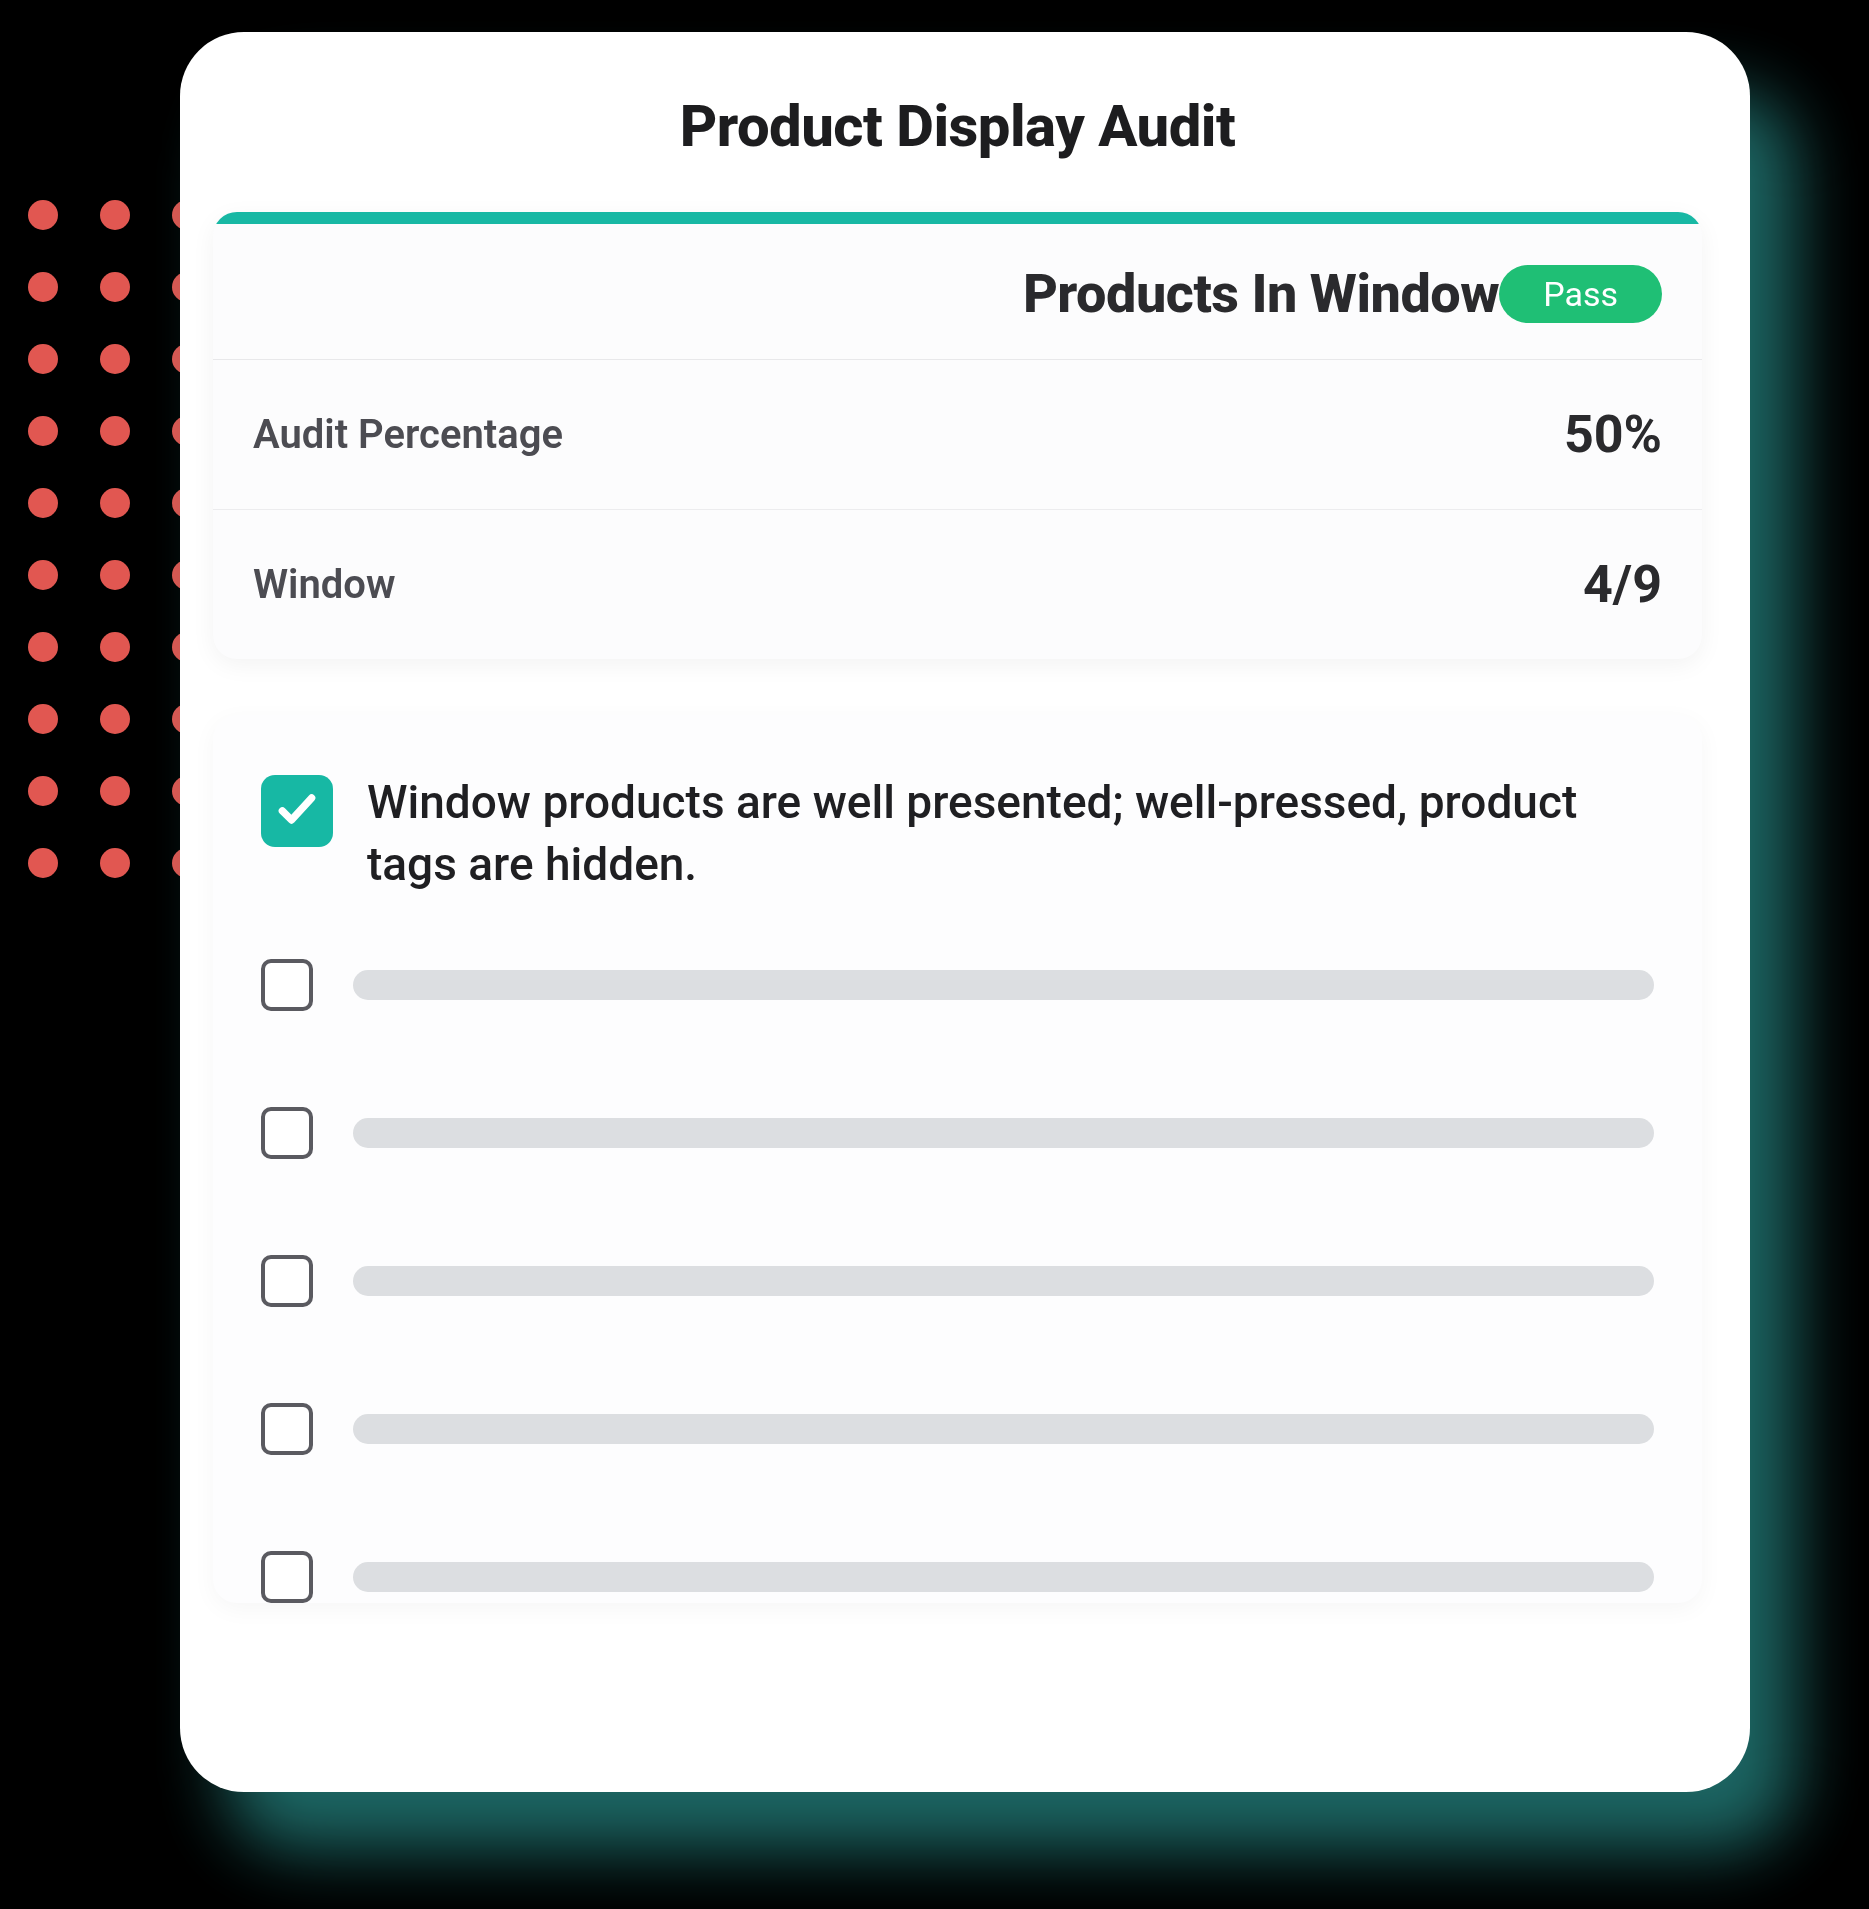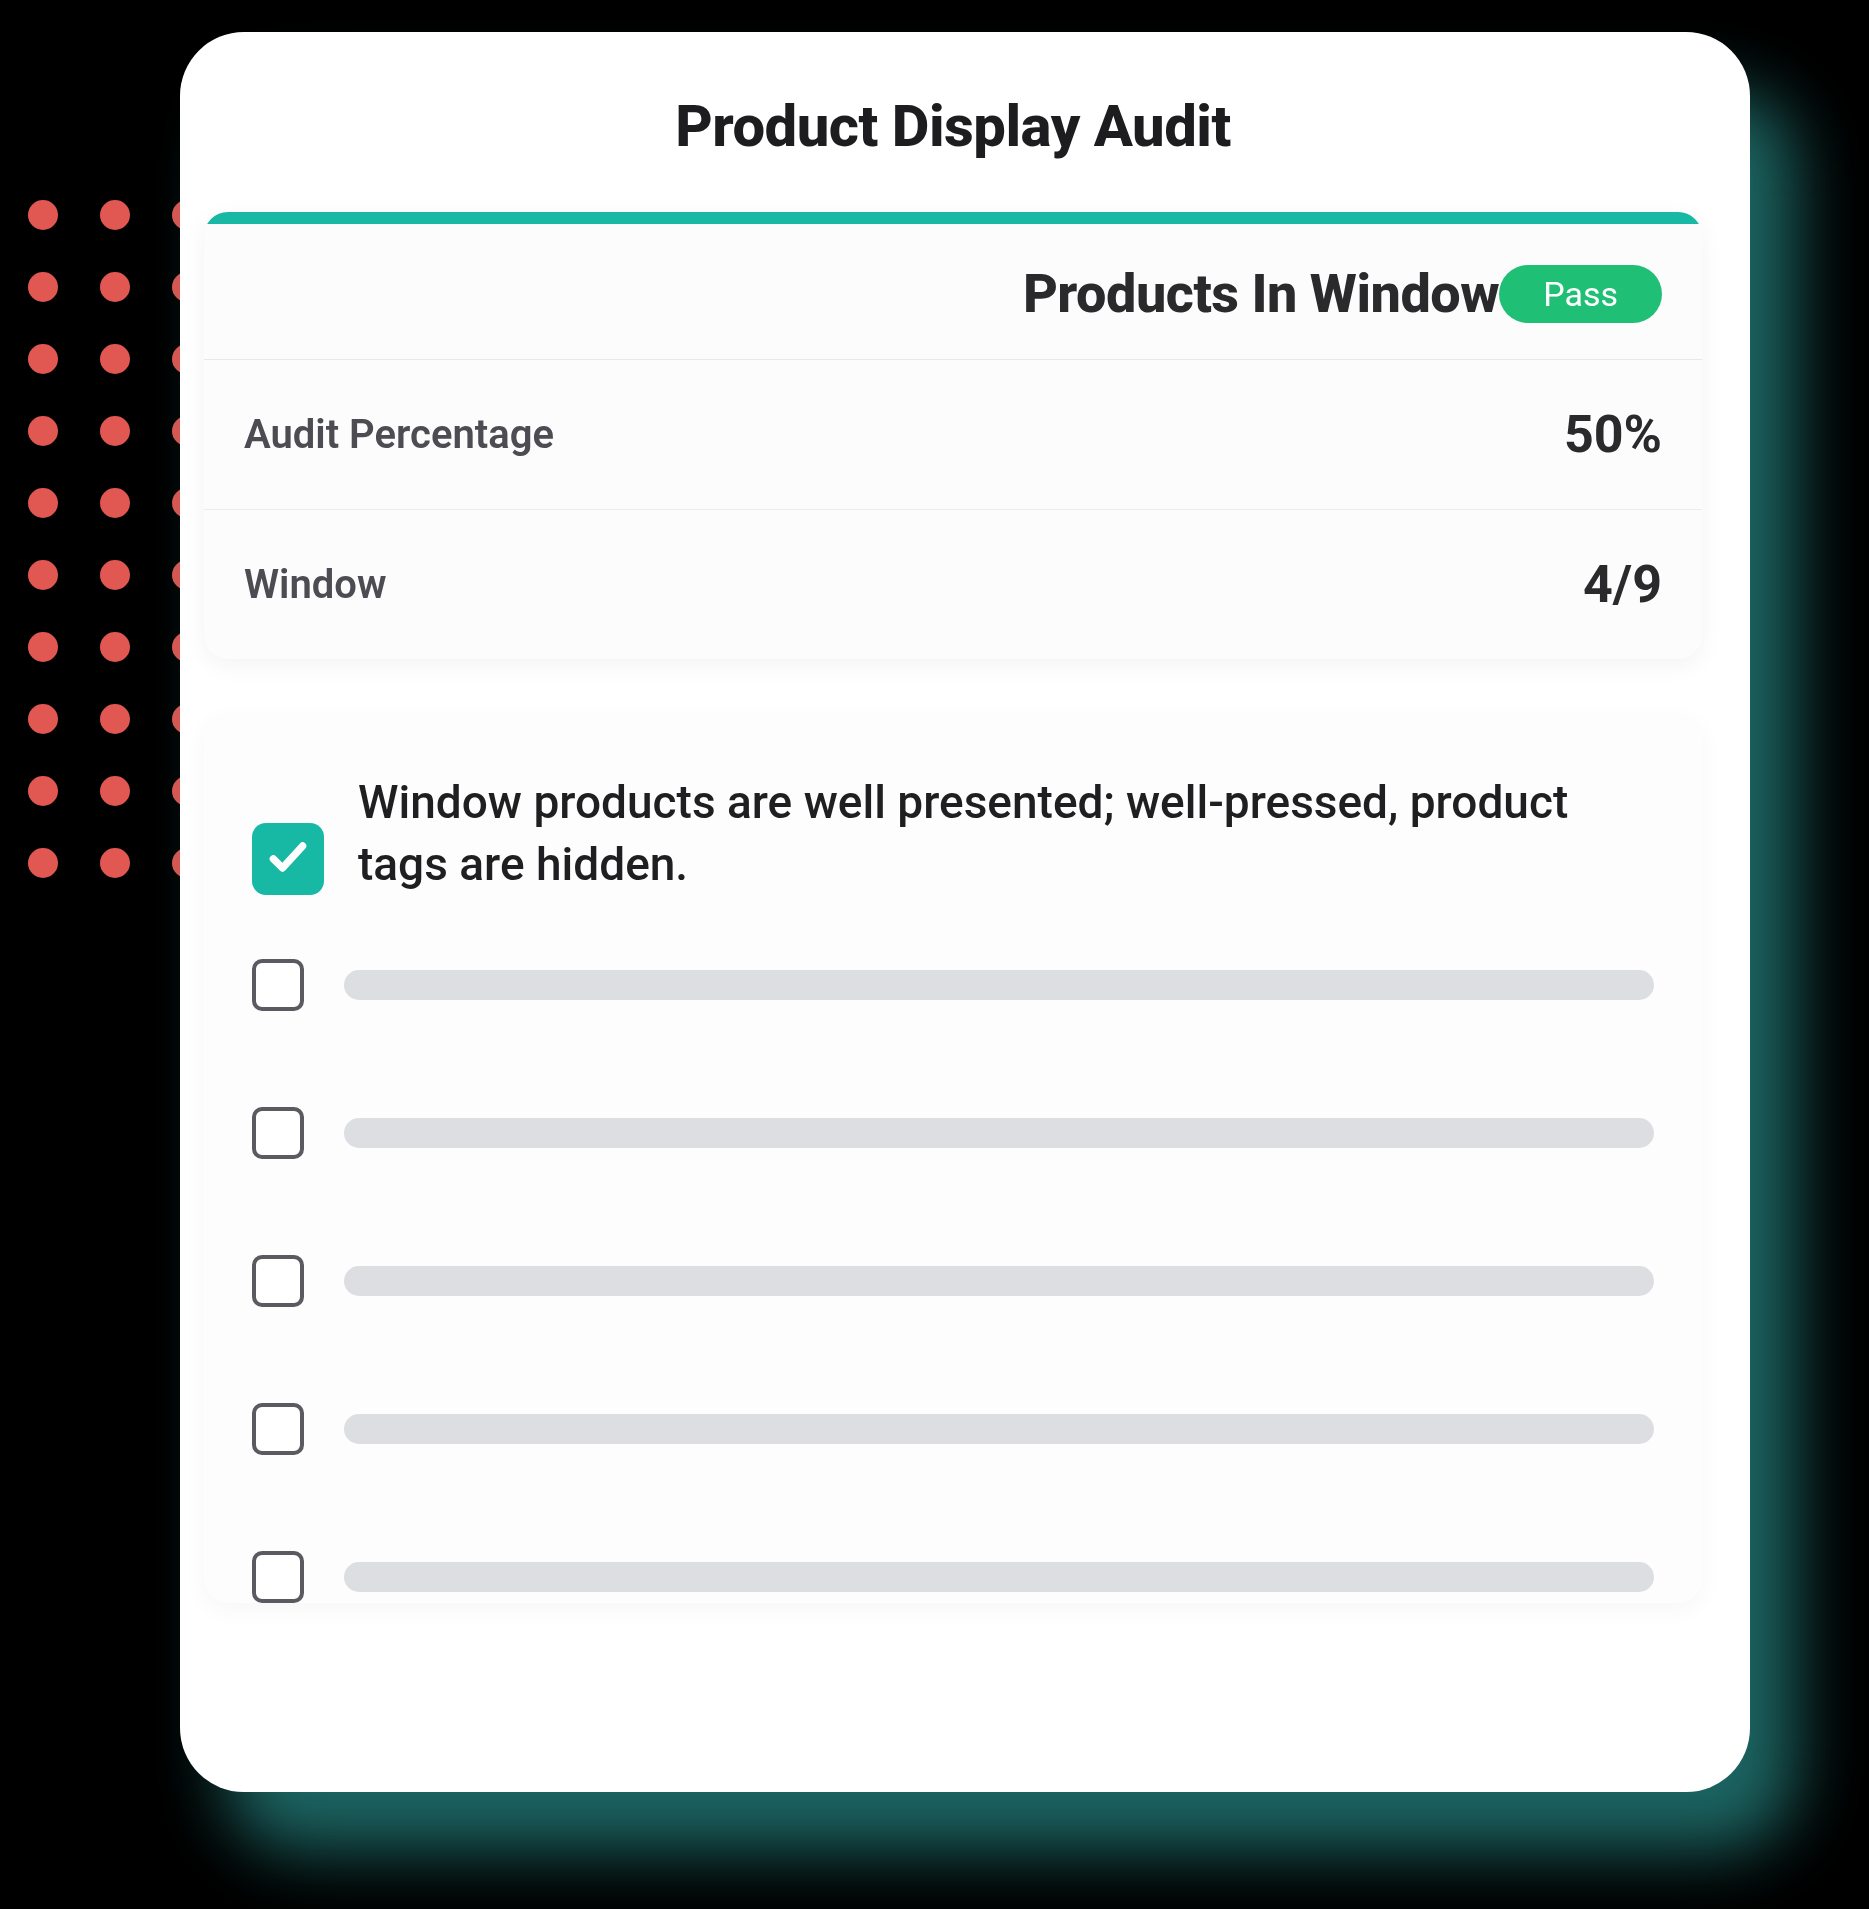--- a/index.html
+++ b/index.html
@@ -46,21 +46,21 @@
     }
     
     .card {
       position: absolute;
       left: 180px;
       top: 32px;
       width: 1570px;
       height: 1760px;
       background: #fff;
       border-radius: 64px;
-      padding: 60px 48px 0 24px;
+      padding: 60px 48px 0 33px;
       overflow: hidden;
     }
     .card-title {
       text-align: center;
       font-size: 58px;
       font-weight: 800;
       color: #1d1d1f;
       letter-spacing: -0.5px;
       margin-bottom: 52px;
     }
@@ -115,21 +115,21 @@
     
     .checklist-panel {
       margin-top: 56px;
       background: #fdfdfe;
       border-radius: 24px;
       box-shadow: 0 6px 24px rgba(0,0,0,0.04);
       padding: 56px 48px 0 48px;
     }
     .checklist-item {
       display: flex;
-      align-items: flex-end;
+      align-items: flex-start;
       gap: 34px;
       margin-bottom: 48px;
     }
     .checklist-item.placeholder-row {
       align-items: center;
       gap: 40px;
       margin-bottom: 96px;
     }
     .checkbox-checked {
       flex: 0 0 auto;

